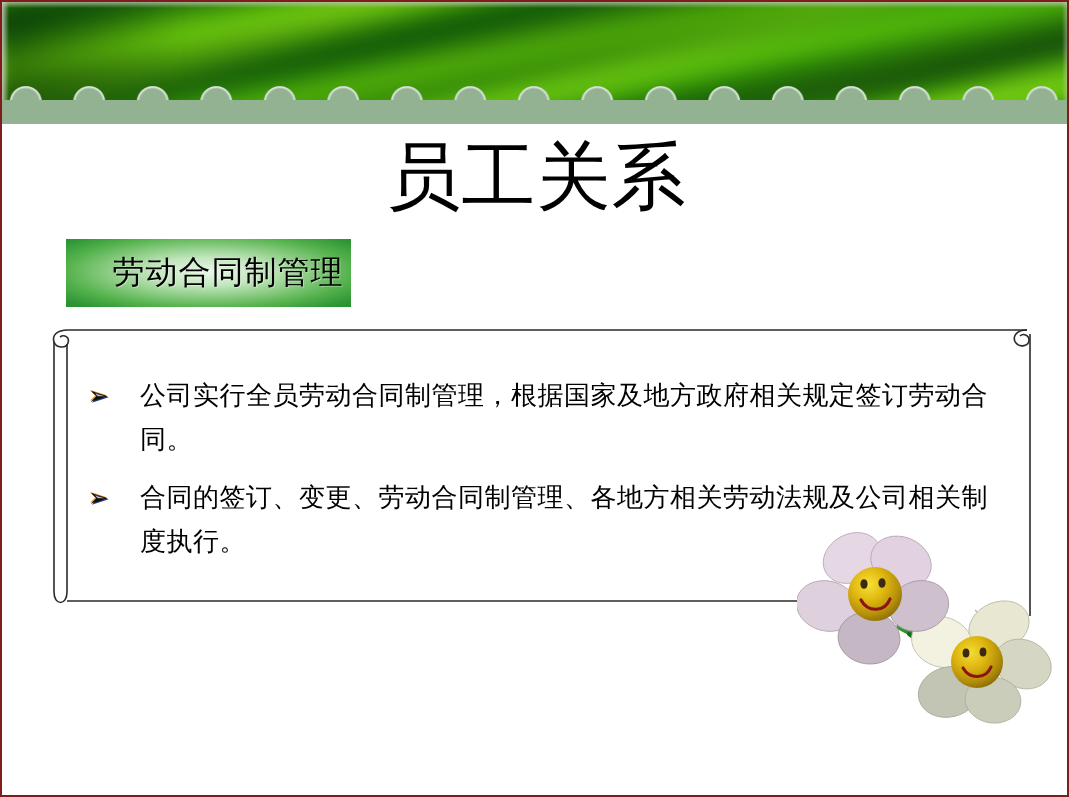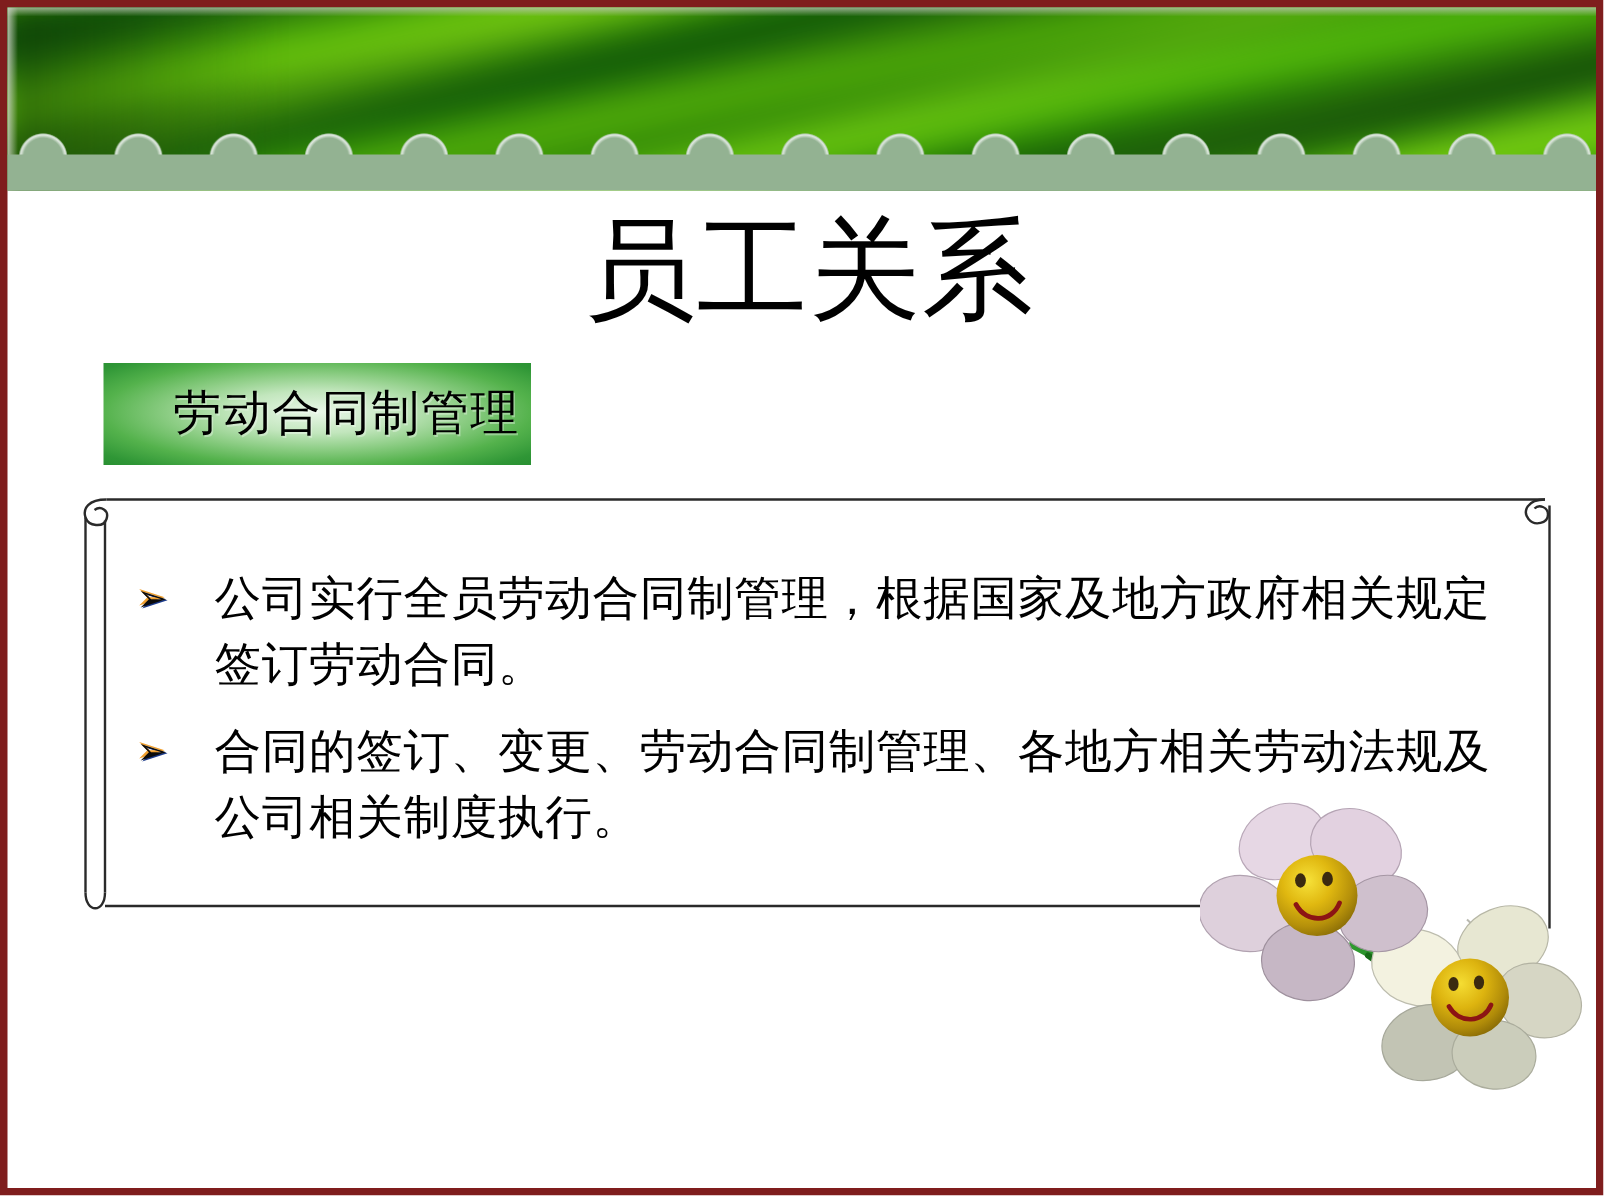--- a/index.html
+++ b/index.html
@@ -11,21 +11,21 @@
     font-family: "Liberation Sans", "DejaVu Sans", sans-serif;
   }
 
   .slide {
     position: relative;
     width: 1069px;
     height: 797px;
     background: #ffffff;
     overflow: hidden;
     box-sizing: border-box;
-    border: 5px solid #7f1d1d;
+    border: 2px solid #7f1d1d;
   }
 
   
   .header-banner {
     position: absolute;
     left: 0;
     top: 0;
     width: 1069px;
     height: 122px;
     overflow: hidden;
@@ -220,21 +220,21 @@
     width: 52px;
     font-family: "DejaVu Sans", sans-serif;
     font-size: 25px;
     line-height: 44px;
     color: #0b0b0b;
     text-shadow: -1px -1px 0 #f0a030, 1px 1px 0 #1b3a8a;
   }
   .bullet-text {
     flex: 1 1 auto;
     font-family: "Liberation Serif", "DejaVu Serif", serif;
-    font-size: 31px;
+    font-size: 26px;
     line-height: 44px;
     color: #000000;
     letter-spacing: 0.5px;
     text-indent: 0;
   }
 
   
   .flowers {
     position: absolute;
     left: 795px;

